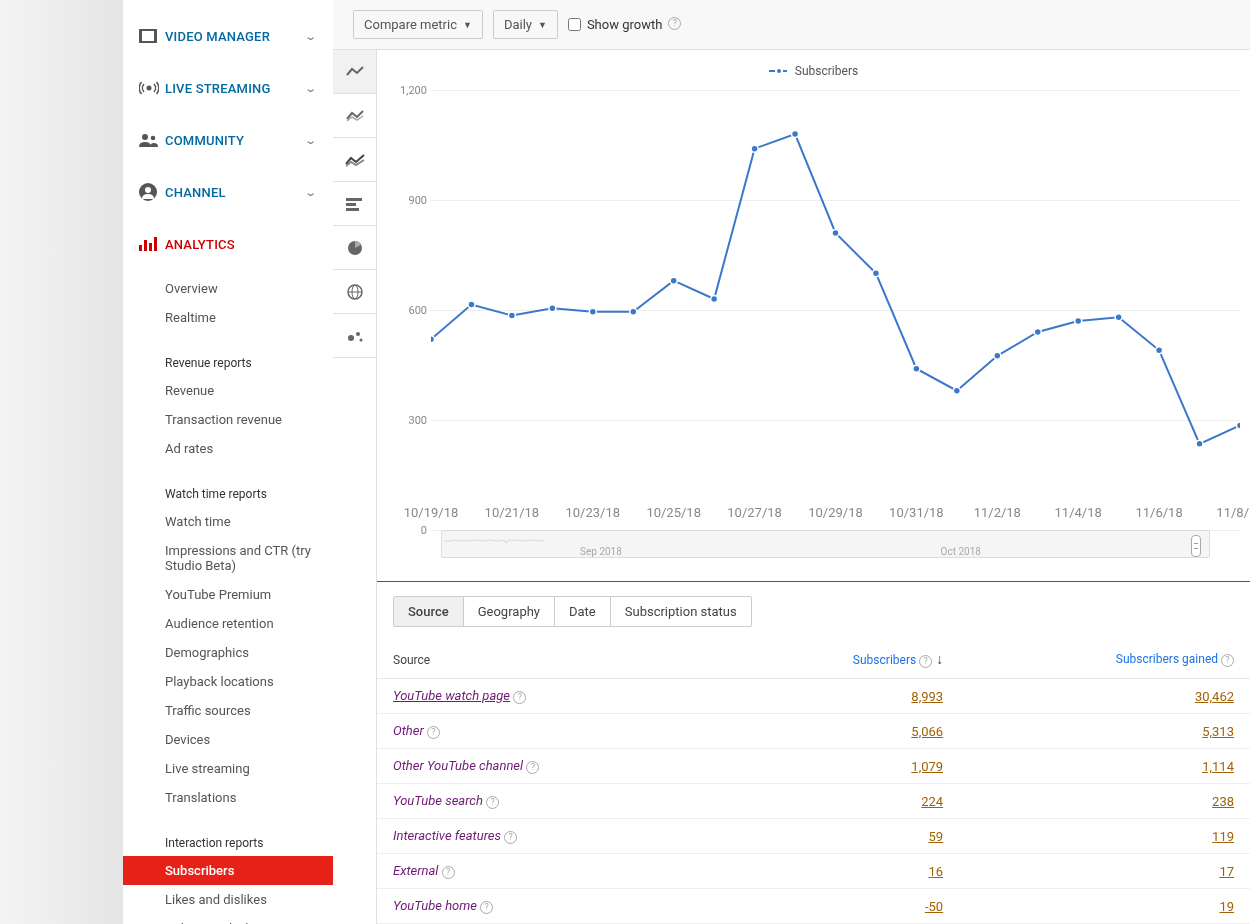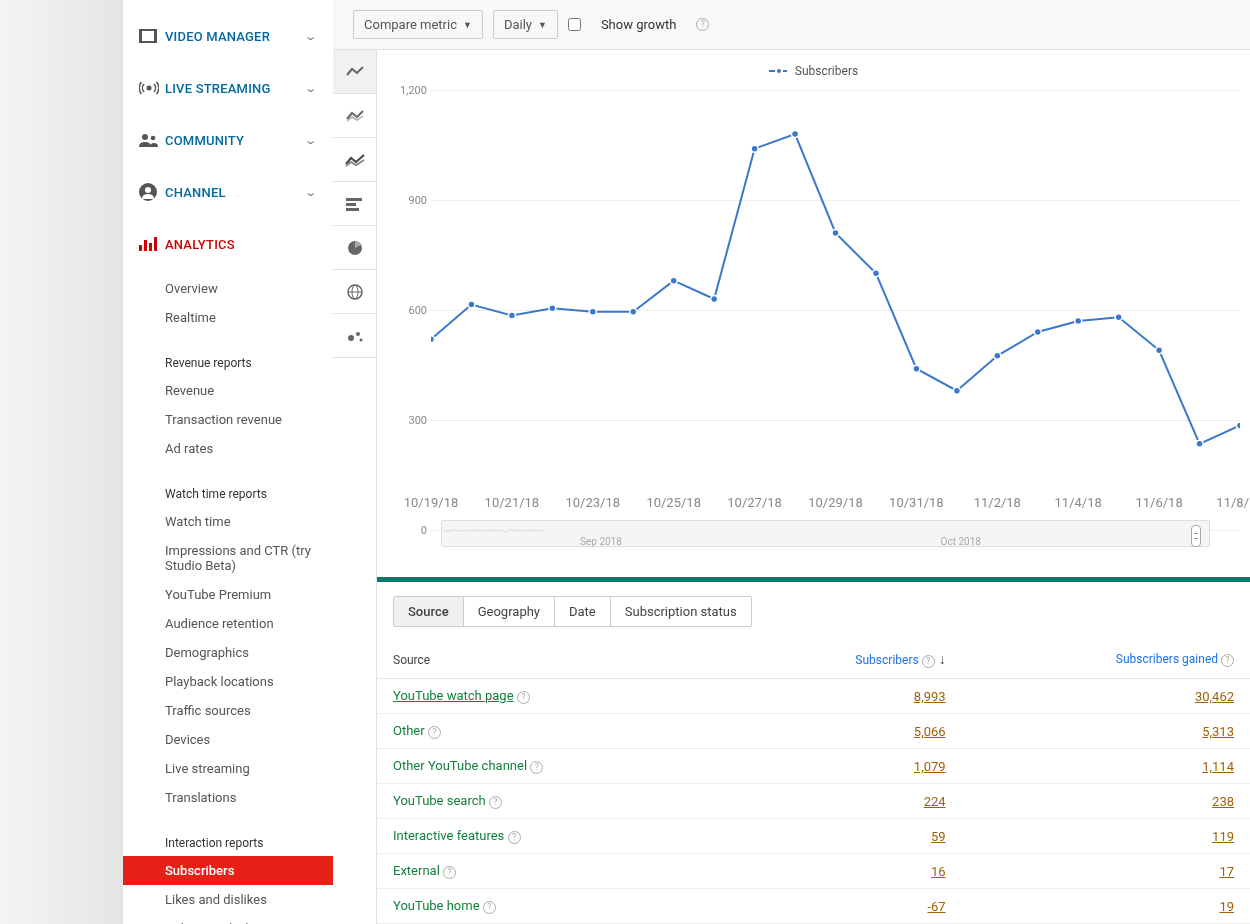--- a/index.html
+++ b/index.html
@@ -16,21 +16,21 @@
   .nav-item.analytics .label { color: #c00; font-weight:500; }
   
   .sub-group { padding: 4px 0 14px 0; }
   .sub-head { padding: 6px 16px 6px 42px; font-size:12px; color:#333; }
   .sub-item { padding: 7px 16px 7px 42px; font-size:13px; color:#555; cursor:pointer;}
   .sub-item.active { background:#e62117; color:#fff; font-weight:500;}
   
   .topbar { display:flex; align-items:center; gap:10px; padding: 10px 20px 10px 20px;}
   .btn { border:1px solid #ccc; background:#f8f8f8; padding:6px 10px; font-size:13px; color:#555; cursor:pointer; border-radius:2px; display:flex; align-items:center; gap:6px;}
   .btn .caret { font-size:9px; color:#555;}
-  .checkbox-group { display:flex; align-items:center; gap:20px; font-size:13px; color:#333;}
+  .checkbox-group { display:flex; gap:6px; font-size:13px; color:#333;}
   .help { display:inline-flex; width:13px; height:13px; border:1px solid #aaa; border-radius:50%; color:#aaa; font-size:9px; align-items:center; justify-content:center; line-height:1;}
   
   .content-row { flex:1; display:flex; overflow:hidden; border-top:1px solid #e0e0e0;}
   .chart-type-rail { width: 44px; background:#fff; border-right:1px solid #e0e0e0;}
   .rail-item { height:44px; display:flex; align-items:center; justify-content:center; border-bottom:1px solid #e0e0e0; cursor:pointer; color:#666;}
   .rail-item.active { background:#f1f1f1; }
   
   .chart-area { flex:1; background:#fff; display:flex; flex-direction:column; padding: 10px 0 0 0;}
   .legend { display:flex; justify-content:center; align-items:center; gap:8px; font-size:12px; color:#555; padding:4px 0 8px 0;}
   .legend-swatch { width:18px; height:2px; background:#3b78cc; position:relative;}
@@ -42,33 +42,33 @@
   .xtick { position:absolute; font-size:13px; color:#888; transform:translateX(-50%); white-space:nowrap;}
   svg.line-chart { position:absolute; left:14px; top:0; bottom:0; right:0;}
   
   .scrubber { margin: 30px 40px 8px 64px; height:30px; border:1px solid #ddd; border-radius:2px; background:#f5f5f5; position:relative;}
   .scrubber-label { position:absolute; top:15px; font-size:10px; color:#aaa;}
   .scrubber-mini { position:absolute; top:4px; left:2px; right:2px; height:10px;}
   .scrubber-handle { position:absolute; right:8px; top:4px; width:10px; height:22px; background:#fff; border:1px solid #aaa; border-radius:4px;}
   .scrubber-handle::before, .scrubber-handle::after { content:''; position:absolute; left:2px; right:2px; height:1px; background:#999;}
   .scrubber-handle::before { top:7px;} .scrubber-handle::after { top:12px;}
   
-  .table-wrap { background:#fff; border-top:5px solid #0f766e; margin-top:22px;}
+  .table-wrap { background:#fff; border-top:1px solid #0f766e; margin-top:15px;}
   .tabs { display:flex; padding: 14px 16px 0 16px;}
   .tab { border:1px solid #ccc; padding:7px 14px; font-size:13px; color:#444; cursor:pointer; background:#fff; margin-right:-1px;}
   .tab.active { background:#f0f0f0; font-weight:500;}
   .tab:first-child { border-top-left-radius:2px; border-bottom-left-radius:2px;}
   .tab:last-child { border-top-right-radius:2px; border-bottom-right-radius:2px;}
   
   table { width:100%; border-collapse:collapse; margin-top:14px;}
   thead th { text-align:right; font-weight:400; font-size:12px; color:#1a73e8; padding:10px 16px; border-bottom:1px solid #e8e8e8;}
   thead th:first-child { text-align:left; color:#444;}
   tbody td { padding:9px 16px; border-bottom:1px solid #eee; font-size:13px;}
   tbody td.num { text-align:right; color:#a16207;text-decoration:underline;}
-  tbody td a { color:#15803d; text-decoration:none; }
+  tbody td a { color:#701a75; text-decoration:none;font-style:italic; }
   tbody tr:first-child td a { text-decoration:underline; }
   .sort-arrow { color:#444; font-size:14px; padding-left:4px;}
 </style>
 </head>
 <body>
 
 <div class="app">
   <div class="gutter-left"></div>
 
   <div class="sidebar">
@@ -335,21 +335,21 @@
     <td class="num">59</td>
     <td class="num">119</td>
                 </tr>
                 <tr>
                   <td><a href="#">External</a> <span class="help">?</span></td>
     <td class="num">16</td>
     <td class="num">17</td>
                 </tr>
                 <tr>
                   <td><a href="#">YouTube home</a> <span class="help">?</span></td>
-    <td class="num">-67</td>
+    <td class="num">-50</td>
     <td class="num">19</td>
                 </tr>
               </tbody>
           </table>
         </div>
       </div>
     </div>
   </div>
 </div>
 

